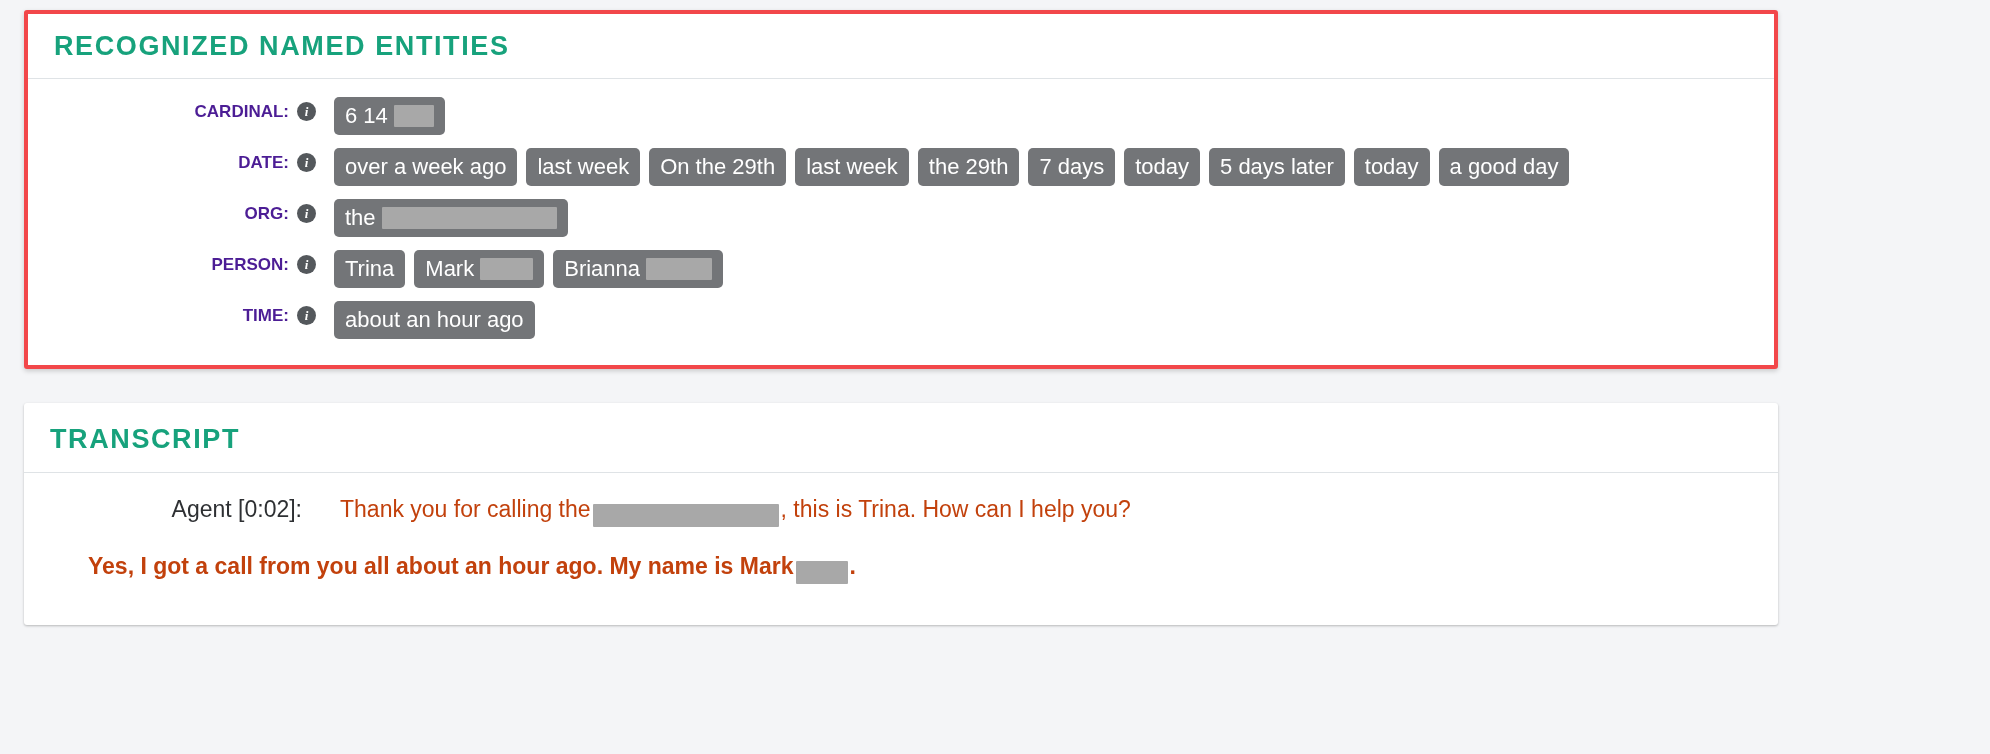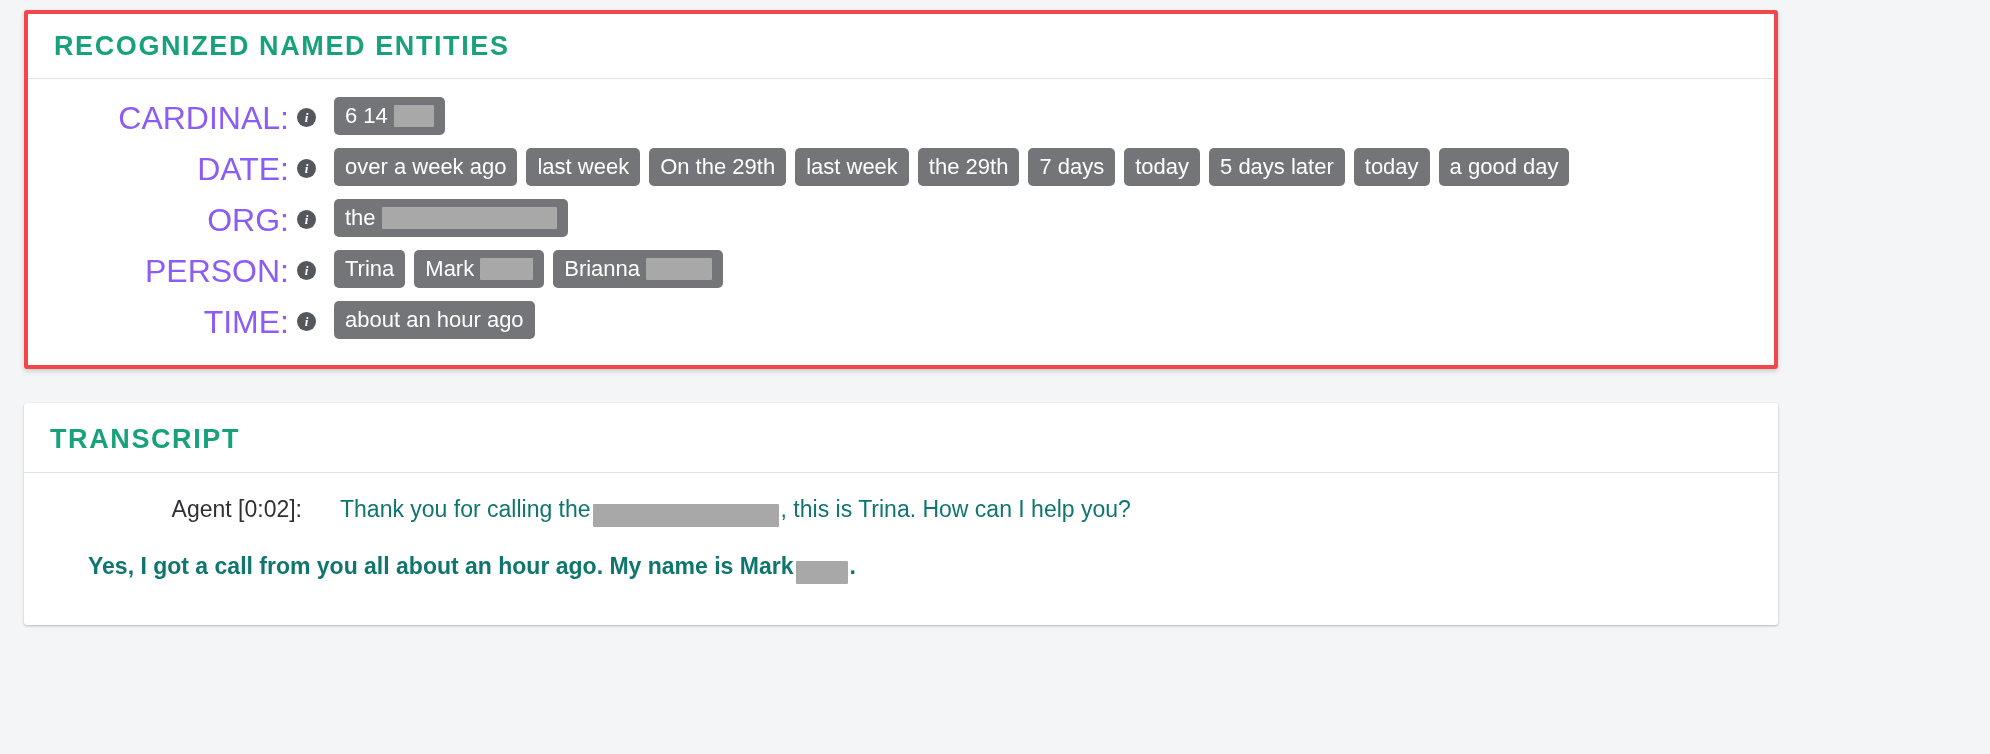--- a/index.html
+++ b/index.html
@@ -65,23 +65,23 @@
     width: 262px;
     min-width: 262px;
     display: flex;
     align-items: center;
     justify-content: flex-end;
     gap: 8px;
     padding-top: 5px;
   }
 
   .entity-label {
-    font-size: 32px;
-    color: #8b5cf6;
-    font-weight: normal;
+    font-size: 17px;
+    color: #4c1d95;
+    font-weight: bold;
     line-height: 1;
     white-space: nowrap;
   }
 
   .info-icon {
     display: inline-flex;
     align-items: center;
     justify-content: center;
     width: 19px;
     height: 19px;
@@ -153,21 +153,21 @@
     text-align: right;
     font-size: 23px;
     color: #2e3033;
     white-space: nowrap;
   }
   .speaker.customer { font-weight: bold; }
 
   .utterance {
     padding-left: 38px;
     font-size: 23px;
-    color: #0f766e;
+    color: #c2410c;
     line-height: 1.25;
   }
   .utterance.customer { font-weight: bold; }
 
   .utterance .redact { height: 23px; margin: 0 2px; position: relative; top: 4px; }
 
   .sliver {
     height: 6px;
     overflow: hidden;
     padding-left: 290px;

